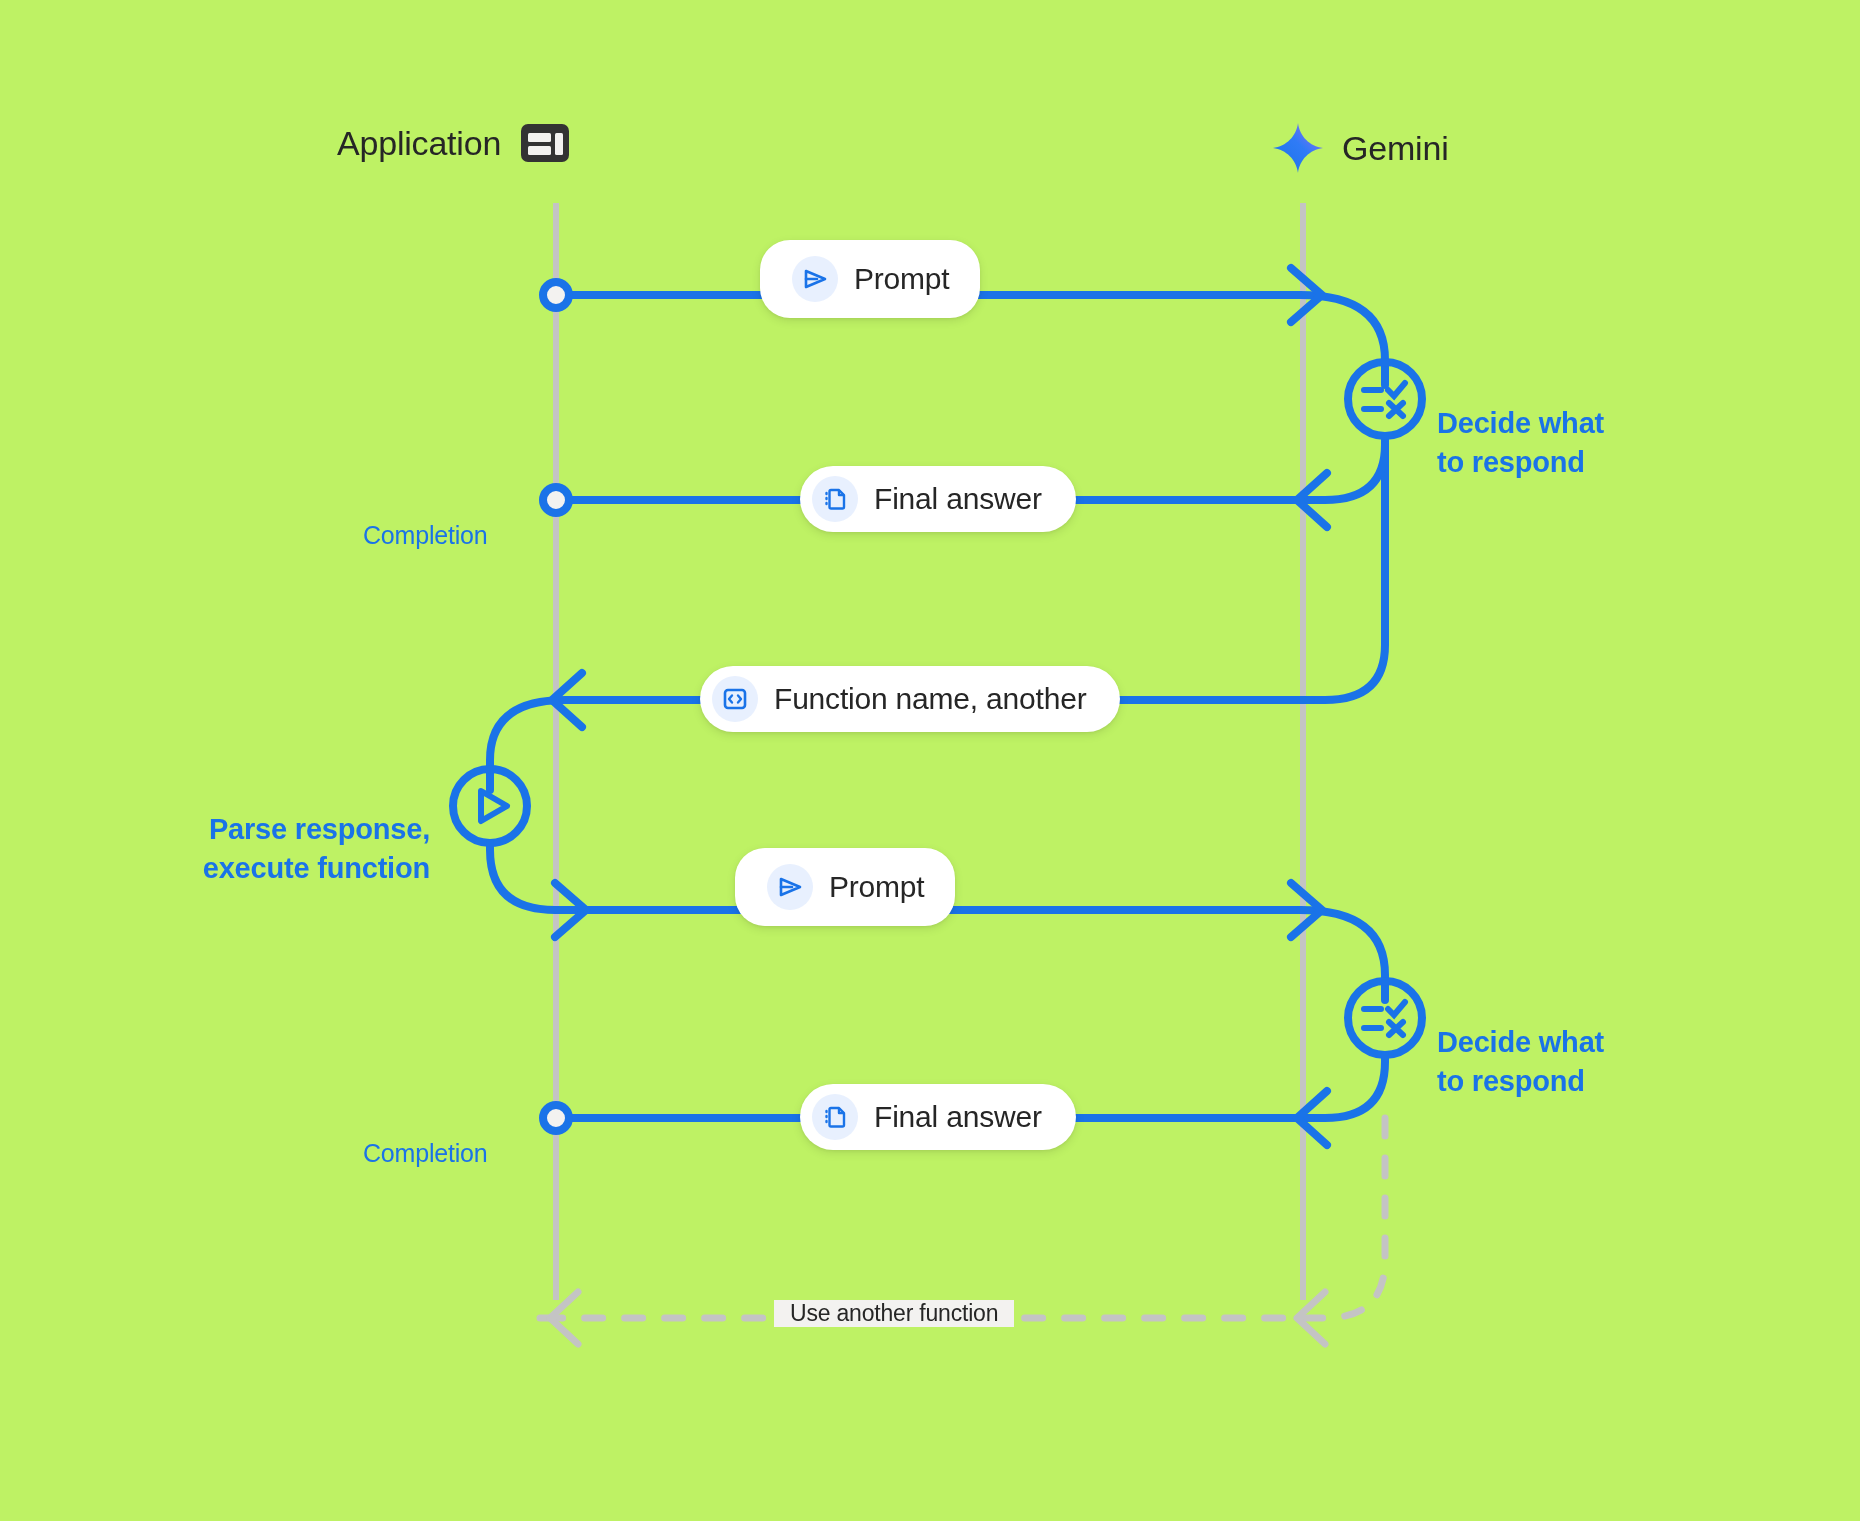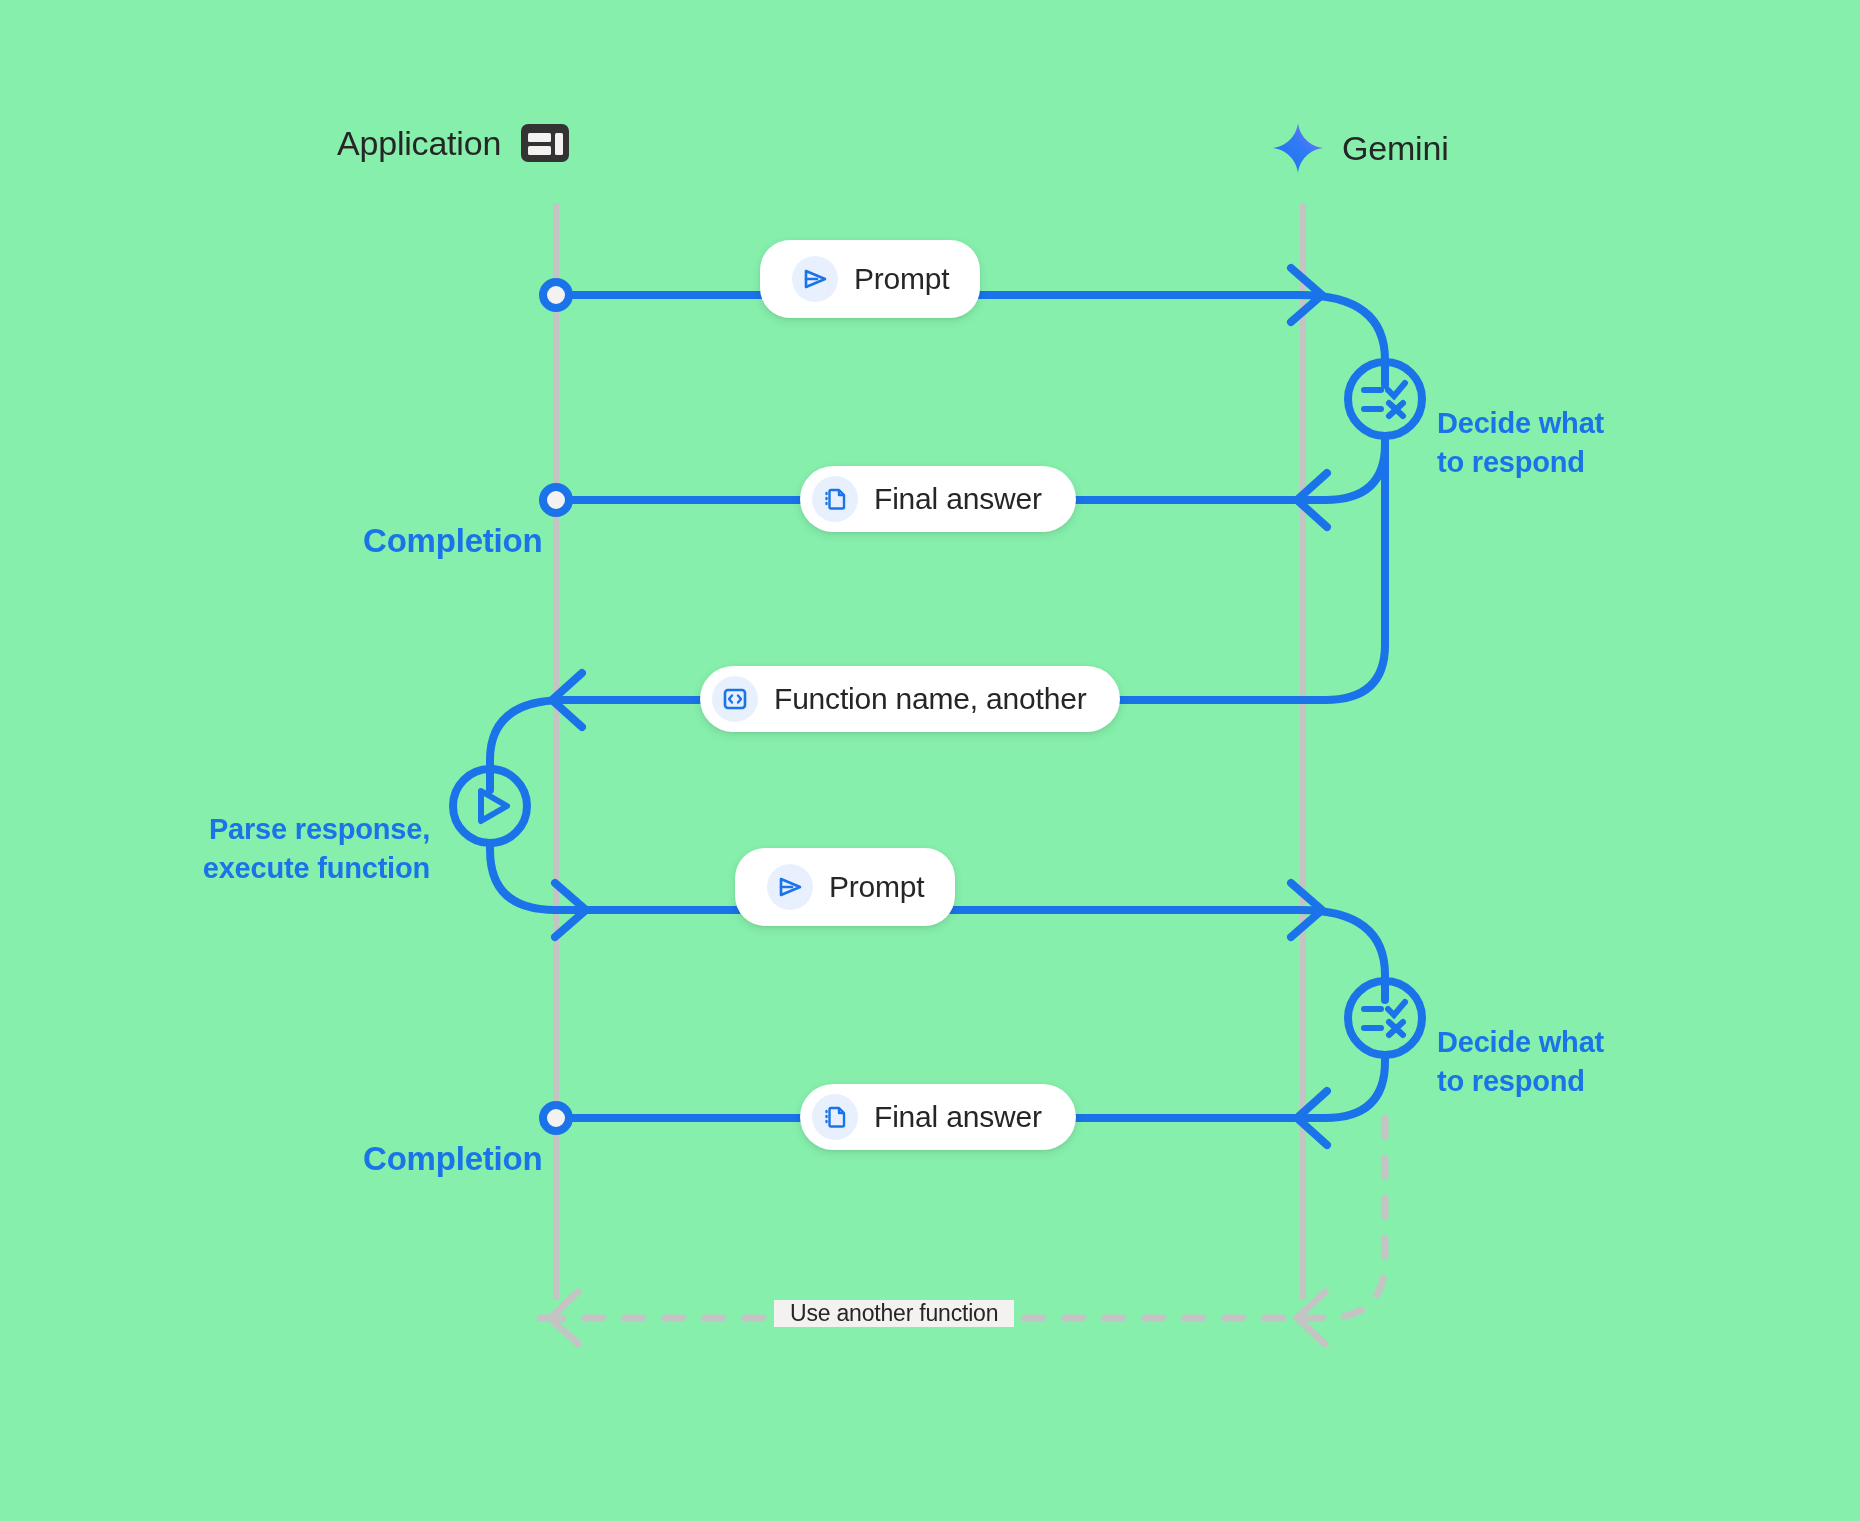--- a/index.html
+++ b/index.html
@@ -8,21 +8,21 @@
     background: #f3f2f0;
   }
   body {
     font-family: "Liberation Sans", sans-serif;
     -webkit-font-smoothing: antialiased;
   }
   #stage {
     position: relative;
     width: 1860px;
     height: 1521px;
-    background: #86efac;
+    background: #bef264;
     overflow: hidden;
   }
   #wires {
     position: absolute;
     inset: 0;
     width: 1860px;
     height: 1521px;
   }
 
   
@@ -86,23 +86,23 @@
     color: #1a73e8;
     font-size: 29px;
     font-weight: bold;
     line-height: 1.33;
     letter-spacing: -0.2px;
     white-space: pre;
     z-index: 4;
     margin-top: 34px;
   }
   .annot.plain {
-    font-weight: bold;
+    font-weight: normal;
     color: #1a73e8;
-    font-size: 33px;
+    font-size: 25px;
   }
   .annot.right { text-align: left; }
   .annot.leftal { text-align: right; }
 
   .loop-label {
     position: absolute;
     font-size: 23px;
     color: #262626;
     letter-spacing: -0.2px;
     background: #f3f2f0;

